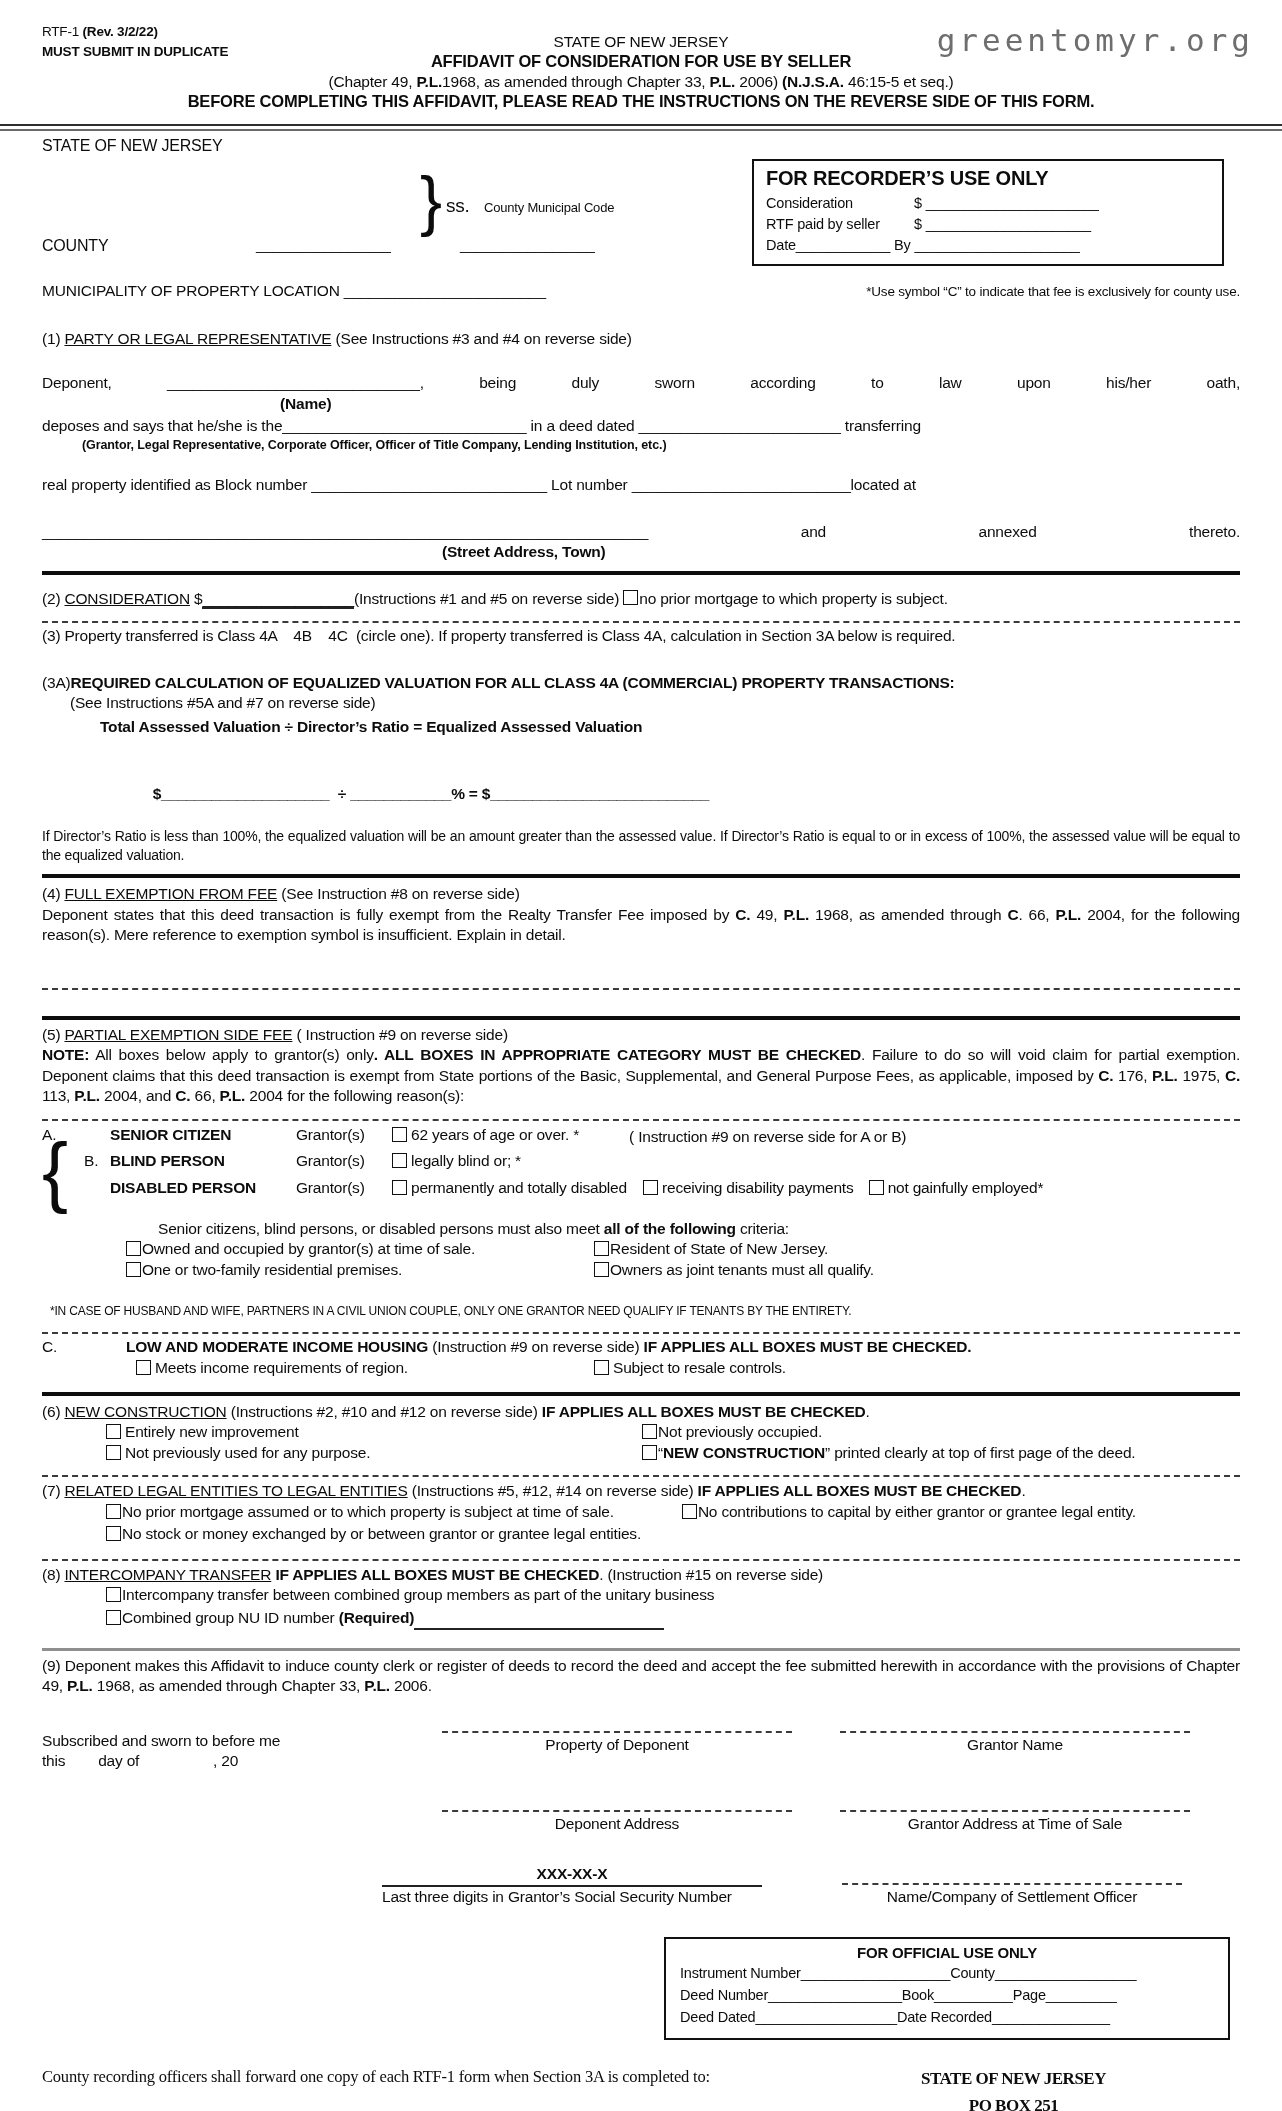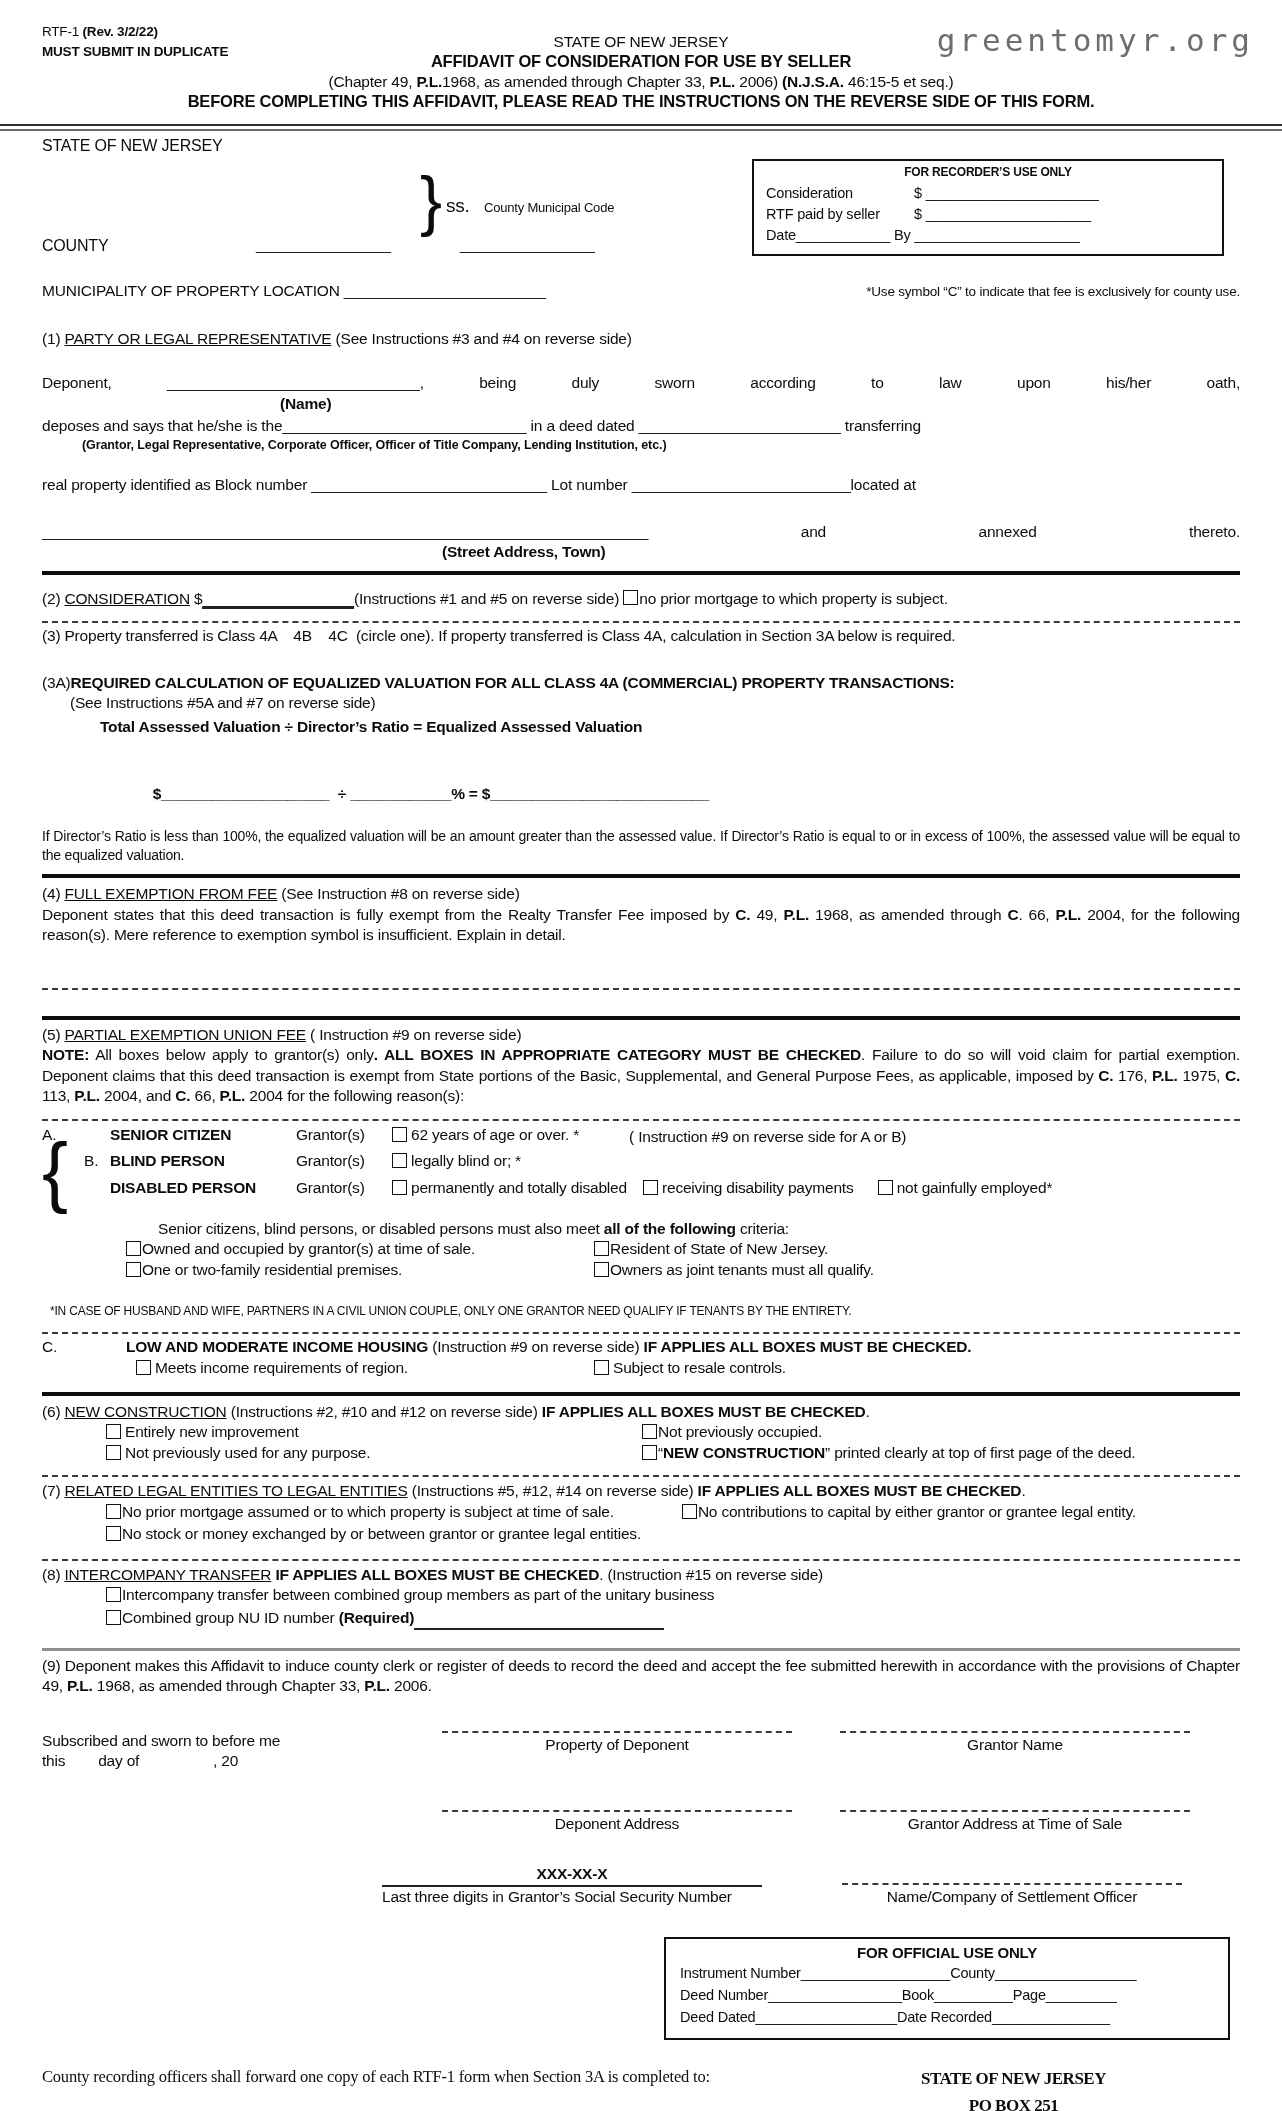--- a/index.html
+++ b/index.html
@@ -37,21 +37,21 @@
   .j-brace{position:absolute;left:378px;top:36px;font-size:66px;font-weight:300;line-height:66px}
   .j-ss{position:absolute;left:404px;top:62px;font-size:19px}
   .j-cmc{position:absolute;left:442px;top:68px;font-size:13px}
   .j-county{position:absolute;left:0;top:104px;font-size:16px}
   .j-cb1{position:absolute;left:214px;top:104px}
   .j-cb2{position:absolute;left:418px;top:104px}
   .j-muni{position:absolute;left:0;top:150px;font-size:15.5px}
   .j-note{position:absolute;right:0;top:152px;font-size:13.5px}
   .rbox{position:absolute;right:16px;top:28px;width:472px;border:2.5px solid #111;
         padding:4px 12px 8px 12px;box-sizing:border-box}
-  .rbox-title{text-align:center;font-weight:700;font-size:12px;margin-bottom:2px}
+  .rbox-title{font-weight:700;font-size:20px;margin-bottom:2px}
   .rbox-row{display:flex;align-items:baseline;font-size:14.5px;line-height:1.45}
   .rbox-lbl{width:148px;flex:none}
   
   .sec-head{font-size:15.5px}
   .blankline{border-bottom:2px dashed #3a3a3a;height:16px}
   .solidline{border-bottom:2px solid #222;height:0}
   
   .s5grid{display:grid;grid-template-columns:42px 26px 186px 96px 1fr;row-gap:3px;position:relative}
   .brace{grid-row:2/4;font-size:78px;line-height:52px;font-weight:300;transform:translateY(-6px)}
   
@@ -159,21 +159,21 @@
     <div class="sep-thick" style="margin-top:10px"></div>
 
     
     <div style="margin-top:6px"><span>(4) </span><span class="u">FULL EXEMPTION FROM FEE</span><span> (See Instruction #8 on reverse side)</span></div>
     <div class="just"><span>Deponent states that this deed transaction is fully exempt from the Realty Transfer Fee imposed by </span><span class="b">C.</span><span> 49, </span><span class="b">P.L.</span><span> 1968, as amended through </span><span class="b">C</span><span>. 66, </span><span class="b">P.L.</span><span> 2004, for the following reason(s). Mere reference to exemption symbol is insufficient. Explain in detail.</span></div>
     <div class="blankline" style="margin-top:26px"></div>
 
     <div class="sep-thick" style="margin-top:26px"></div>
 
     
-    <div style="margin-top:5px"><span>(5) </span><span class="u">PARTIAL EXEMPTION UNION FEE</span><span> ( Instruction #9 on reverse side)</span></div>
+    <div style="margin-top:5px"><span>(5) </span><span class="u">PARTIAL EXEMPTION SIDE FEE</span><span> ( Instruction #9 on reverse side)</span></div>
     <div class="just"><span class="b">NOTE:</span><span> All boxes below apply to grantor(s) only</span><span class="b">. </span><span class="b">ALL BOXES IN APPROPRIATE CATEGORY MUST BE CHECKED</span><span>. Failure to do so will void claim for partial exemption. Deponent claims that this deed transaction is exempt from State portions of the Basic, Supplemental, and General Purpose Fees, as applicable, imposed by </span><span class="b">C.</span><span> 176, </span><span class="b">P.L.</span><span> 1975, </span><span class="b">C.</span><span> 113, </span><span class="b">P.L.</span><span> 2004, and </span><span class="b">C.</span><span> 66, </span><span class="b">P.L.</span><span> 2004 for the following reason(s):</span></div>
     <div class="sep-dash" style="margin-top:13px"></div>
 
     <div class="s5grid" style="margin-top:4px">
       <div>A.</div>
       <div></div>
       <div class="b">SENIOR CITIZEN</div>
       <div>Grantor(s)</div>
       <div>
         <span class="cbrow">
@@ -198,21 +198,21 @@
       <div>Grantor(s)</div>
       <div>
         <span class="cbrow">
             <span class="cb"></span>
             <span>permanently and totally disabled</span>
           </span>
         <span class="cbrow" style="margin-left:12px">
             <span class="cb"></span>
             <span>receiving disability payments</span>
           </span>
-        <span class="cbrow" style="margin-left:20px">
+        <span class="cbrow" style="margin-left:11px">
             <span class="cb"></span>
             <span>not gainfully employed*</span>
           </span>
       </div>
     </div>
 
     <div style="margin-left:116px;margin-top:16px"><span>Senior citizens, blind persons, or disabled persons must also meet </span><span class="b">all of the following</span><span> criteria:</span></div>
     <div class="twocol" style="margin-left:84px">
       <span class="cbrow" style="width:468px">
           <span class="cb" style="margin-right:1px"></span>

